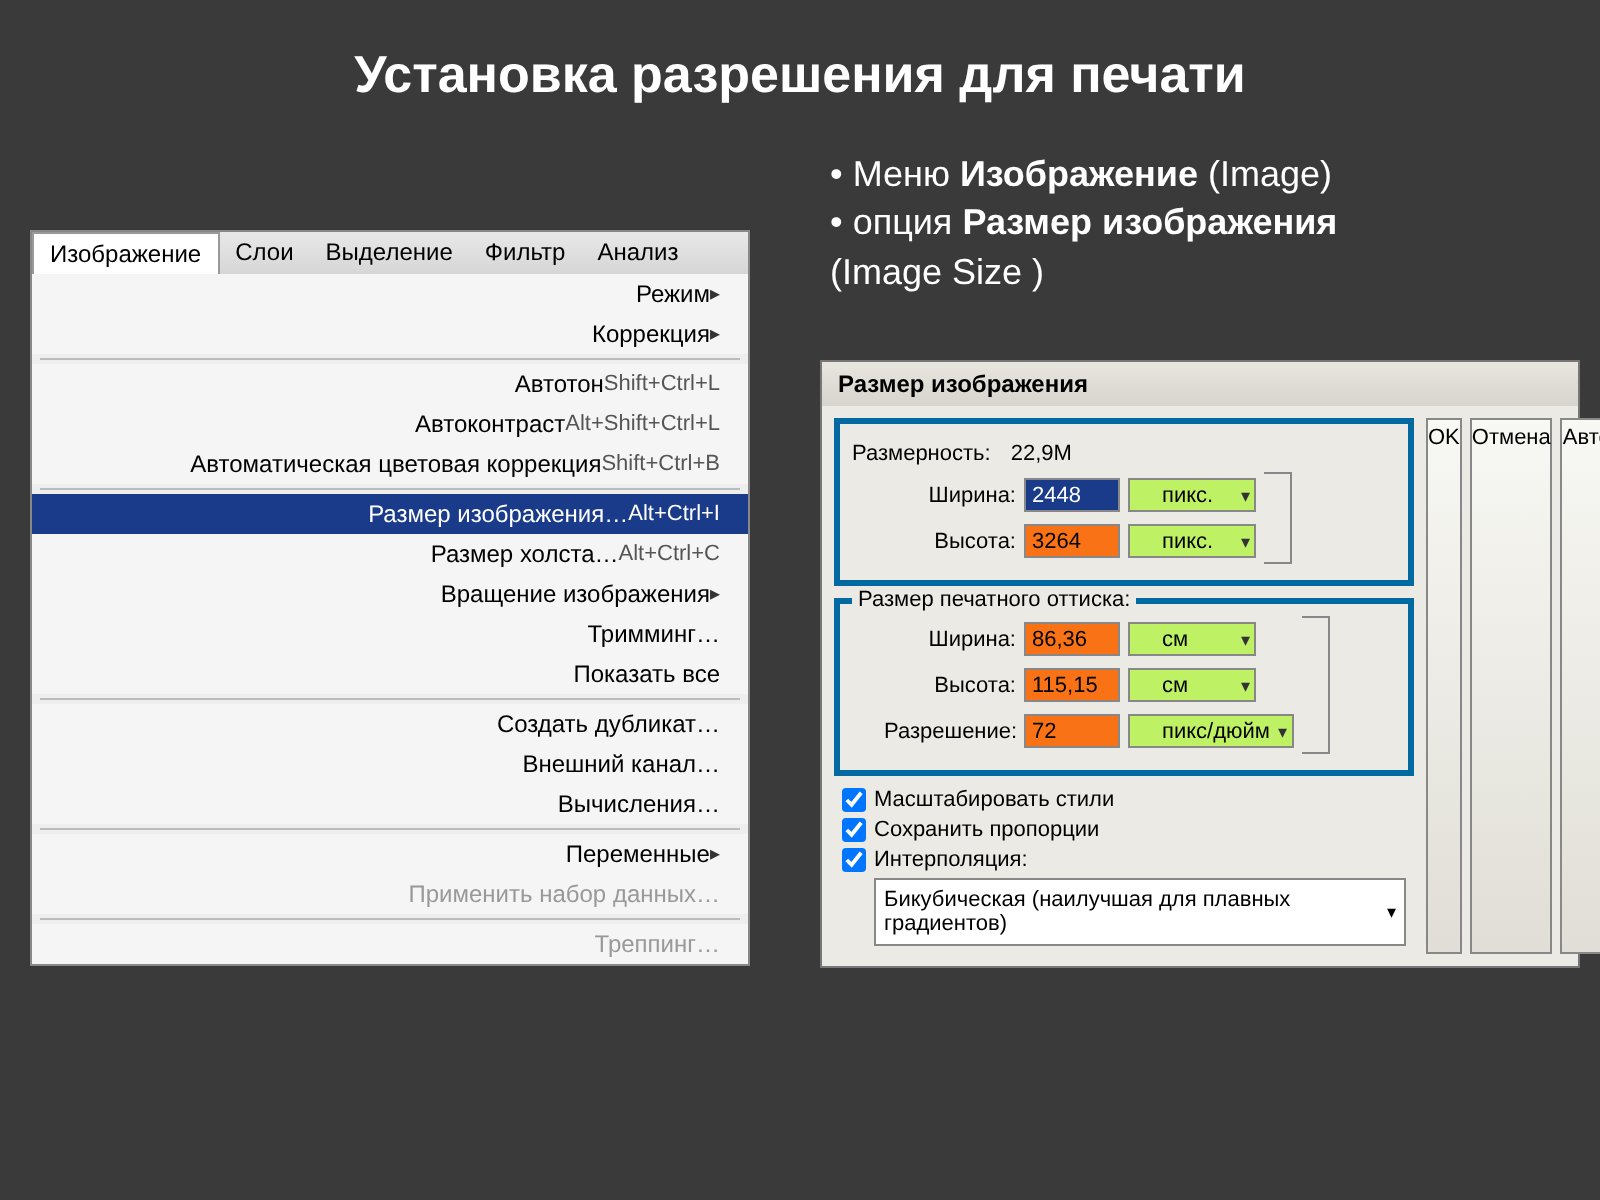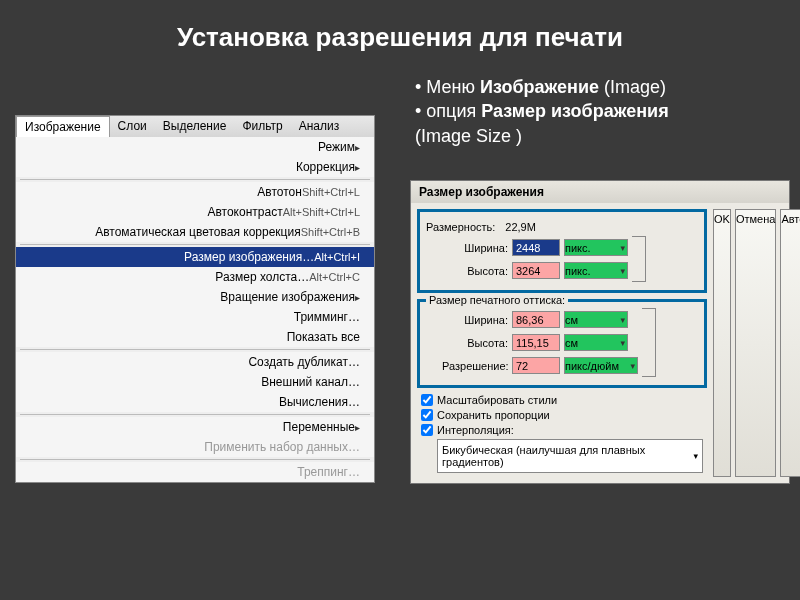--- a/index.html
+++ b/index.html
@@ -128,33 +128,33 @@
     gap: 4px;
     margin: 3px 0;
   }
   .row .lbl { width: 66px; text-align: right; margin-left: 16px; }
   .row input[type=text] {
     width: 48px;
     height: 17px;
     font-size: 11px;
     border: 1px solid #888;
     padding: 0 3px;
-    background: #fca5a5;
+    background: #f97316;
   }
   .row input.sel {
     background: #1a3a8a;
     color: #fff;
   }
   .unit {
     display: flex;
     align-items: center;
-    background: #22c55e;
+    background: #bef264;
     border: 1px solid #888;
     height: 17px;
-    padding: 0 2px 0 0;
+    padding: 0 2px 0 16px;
     font-size: 11px;
     gap: 4px;
     min-width: 64px;
     justify-content: space-between;
   }
   .unit::after { content: "▾"; font-size: 9px; color: #333; }
   .link-bracket {
     width: 14px;
     border-right: 1px solid #888;
     border-top: 1px solid #888;

